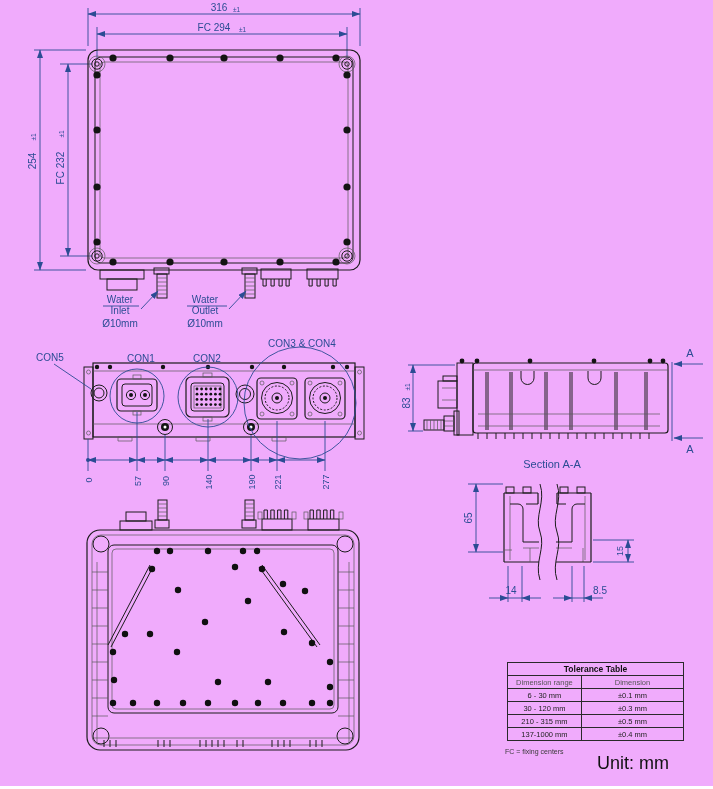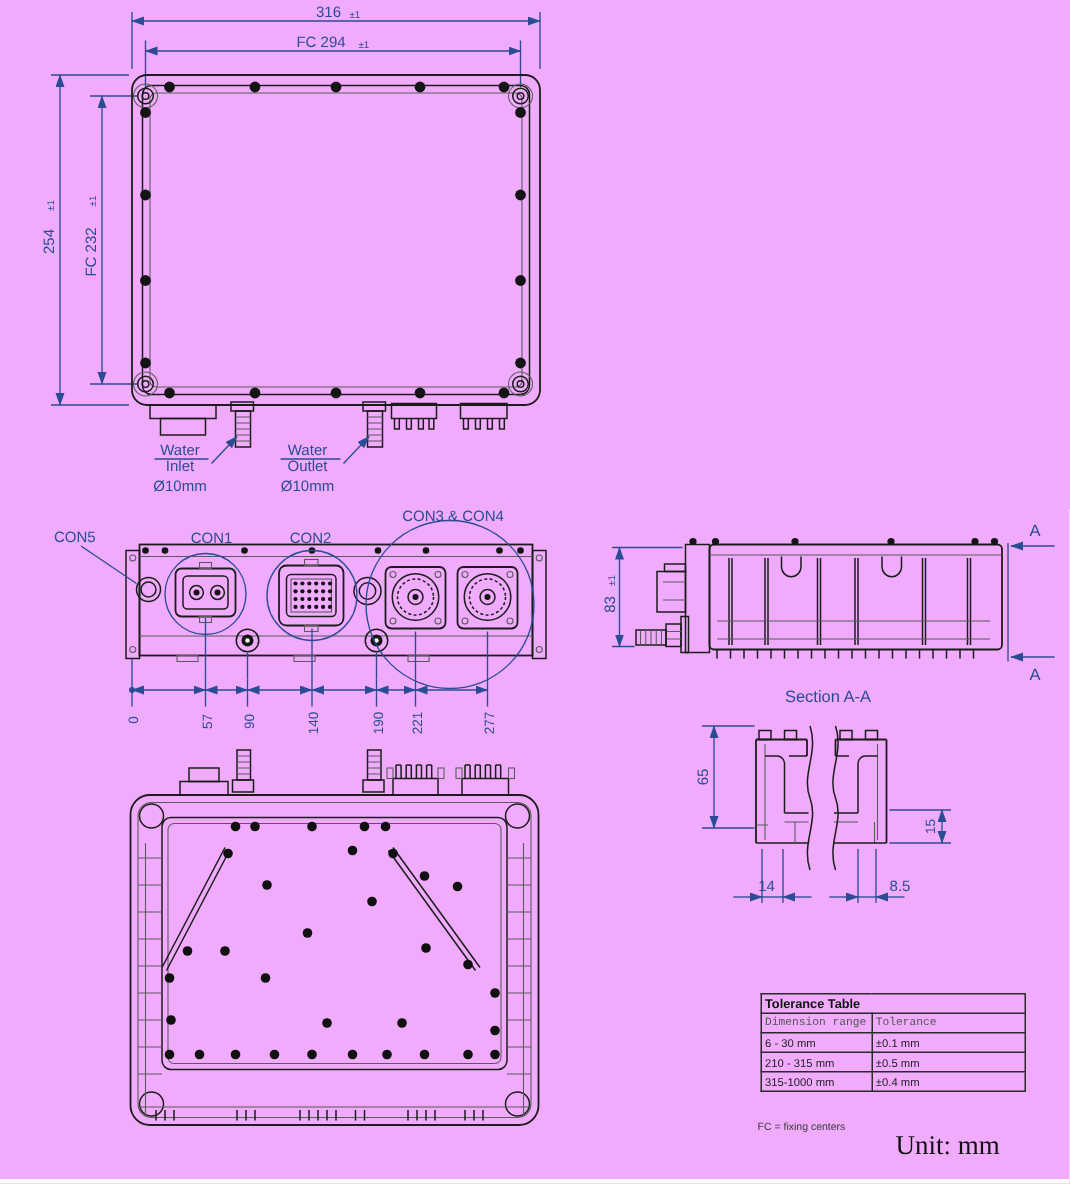--- a/index.html
+++ b/index.html
@@ -8,27 +8,27 @@
   svg text{font-family:"Liberation Sans",sans-serif;fill:var(--accent,#2b4c94);}
   .ln{stroke:#1c1c1c;fill:none;stroke-width:1;}
   .lh{stroke:#1c1c1c;fill:none;stroke-width:1.2;}
   .lt{stroke:#5a5a5a;fill:none;stroke-width:.7;}
   .bl{stroke:var(--accent,#2b4c94);fill:none;stroke-width:.9;}
   .scr{fill:#141414;stroke:none;}
   .dot{fill:#101010;stroke:none;}
   .t10{font-size:10px;} .t9{font-size:9px;} .t11{font-size:11px;} .t6{font-size:6.5px;}
   .tol-table{position:absolute;left:507px;top:662px;width:177px;border-collapse:collapse;
              color:#222;}
-  .tol-table td{border:1px solid #2a2a2a;text-align:left;font-size:7.5px;
+  .tol-table td{border:1px solid #2a2a2a;text-align:center;font-size:7.5px;
                 padding:1px 2px;height:10px;}
   .tol-table .ttl{font-weight:bold;font-size:8.5px;color:#111;}
-  .tol-table .hdr td{color:#555;font-family:Liberation Mono, monospace;}
+  .tol-table .hdr td{color:#555;}
   .tol-table td.c1{width:42%;}
   .fc-note{position:absolute;left:505px;top:748px;font-size:7px;color:#3a3a3a;}
-  .unit-note{position:absolute;left:597px;top:753px;font-size:18px;color:#111;font-family:Liberation Serif, serif;}
+  .unit-note{position:absolute;left:597px;top:753px;font-size:18px;color:#111;}
 </style>
 </head>
 <body>
 
 <div class="canvas">
 <svg width="713" height="789" viewBox="0 0 713 789">
   <defs>
     <marker id="ar" orient="auto-start-reverse" markerWidth="9" markerHeight="7" refX="8" refY="3" markerUnits="userSpaceOnUse">
       <path d="M0,0 L8.5,3 L0,6 z" fill="#2b4c94"></path>
     </marker>
@@ -446,32 +446,36 @@
 </svg>
 
 
 <table class="tol-table">
   <tbody>
         <tr>
     <td colspan="2" class="ttl">Tolerance Table</td>
   </tr>
   <tr class="hdr">
     <td class="c1">Dimension range</td>
-    <td>Tolerance</td>
+    <td>Dimension</td>
   </tr>
   <tr>
     <td class="c1">6 - 30 mm</td>
     <td>±0.1 mm</td>
   </tr>
   <tr>
+    <td class="c1">30 - 120 mm</td>
+    <td>±0.3 mm</td>
+  </tr>
+  <tr>
     <td class="c1">210 - 315 mm</td>
     <td>±0.5 mm</td>
   </tr>
   <tr>
-    <td class="c1">315-1000 mm</td>
+    <td class="c1">137-1000 mm</td>
     <td>±0.4 mm</td>
   </tr>
 </tbody>
     </table>
 
 <div class="fc-note">FC = fixing centers</div>
 <div class="unit-note">Unit: mm</div>
 </div>
 
 </body></html>

